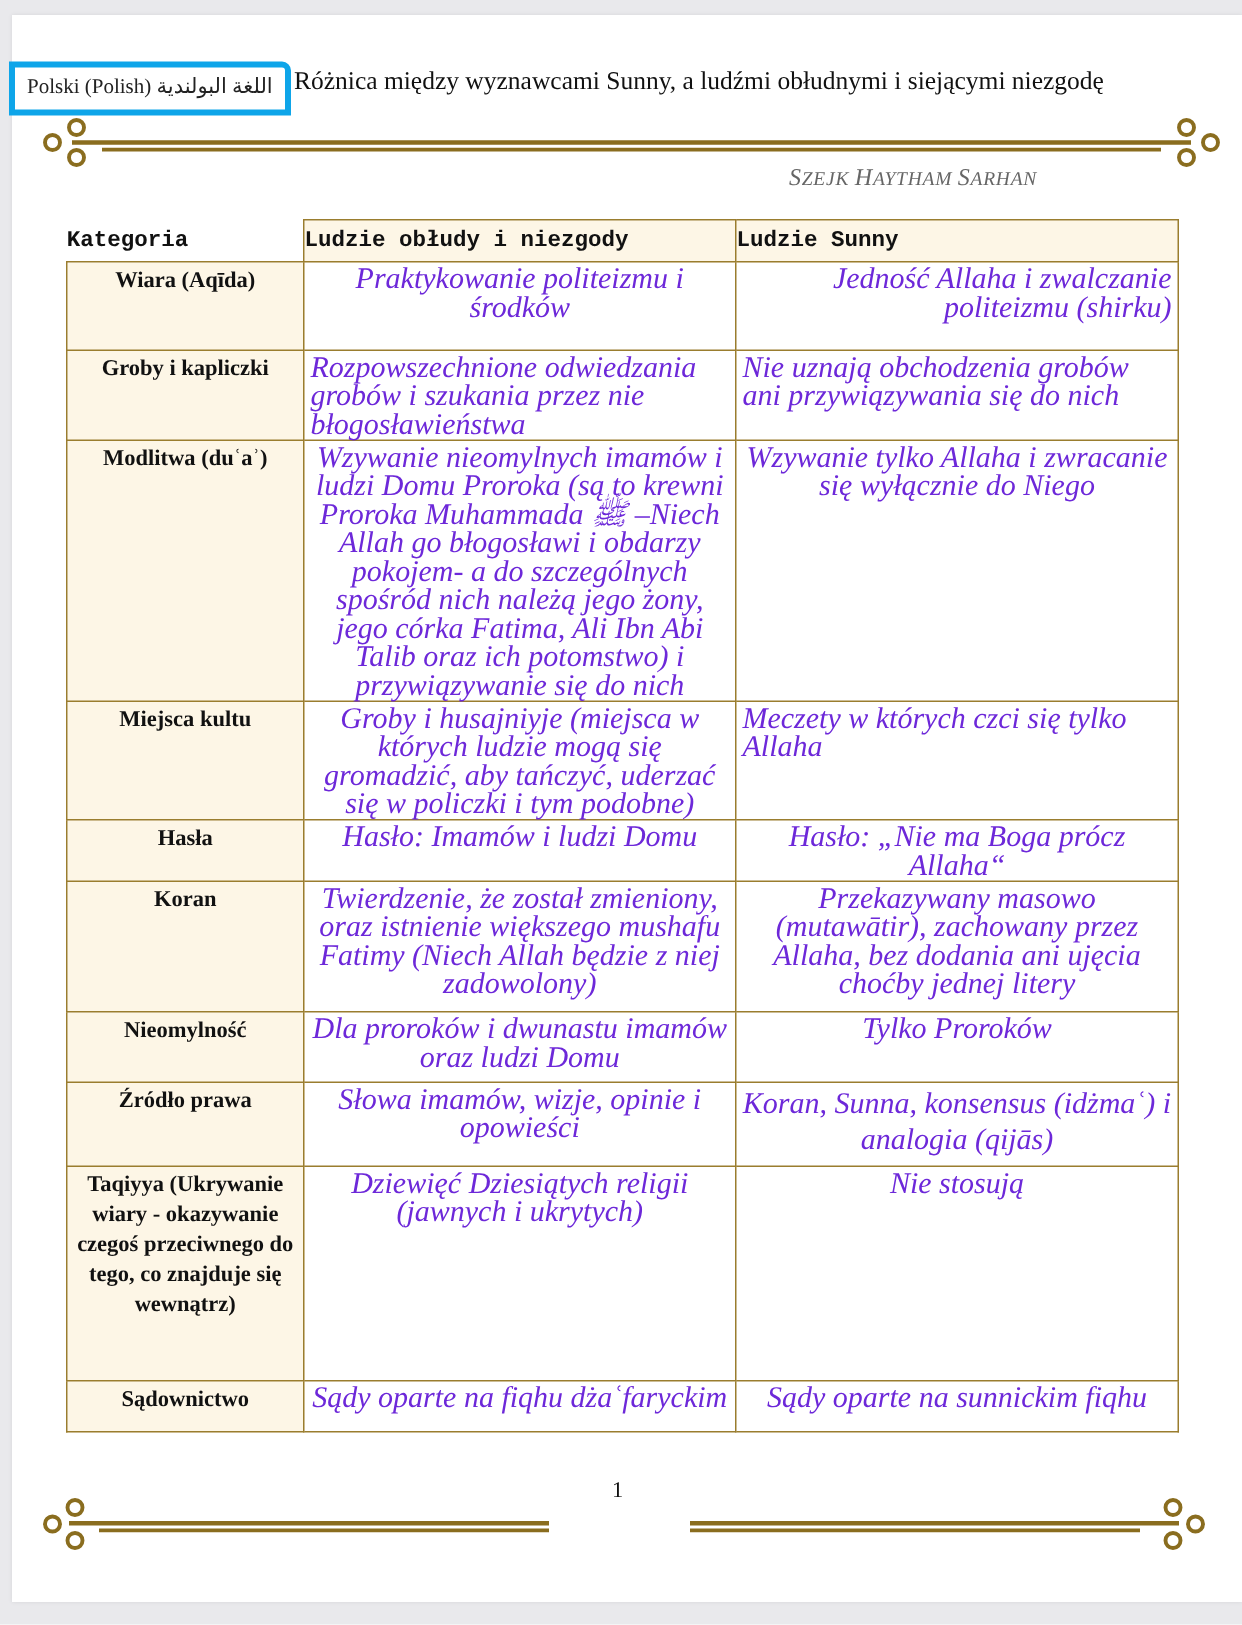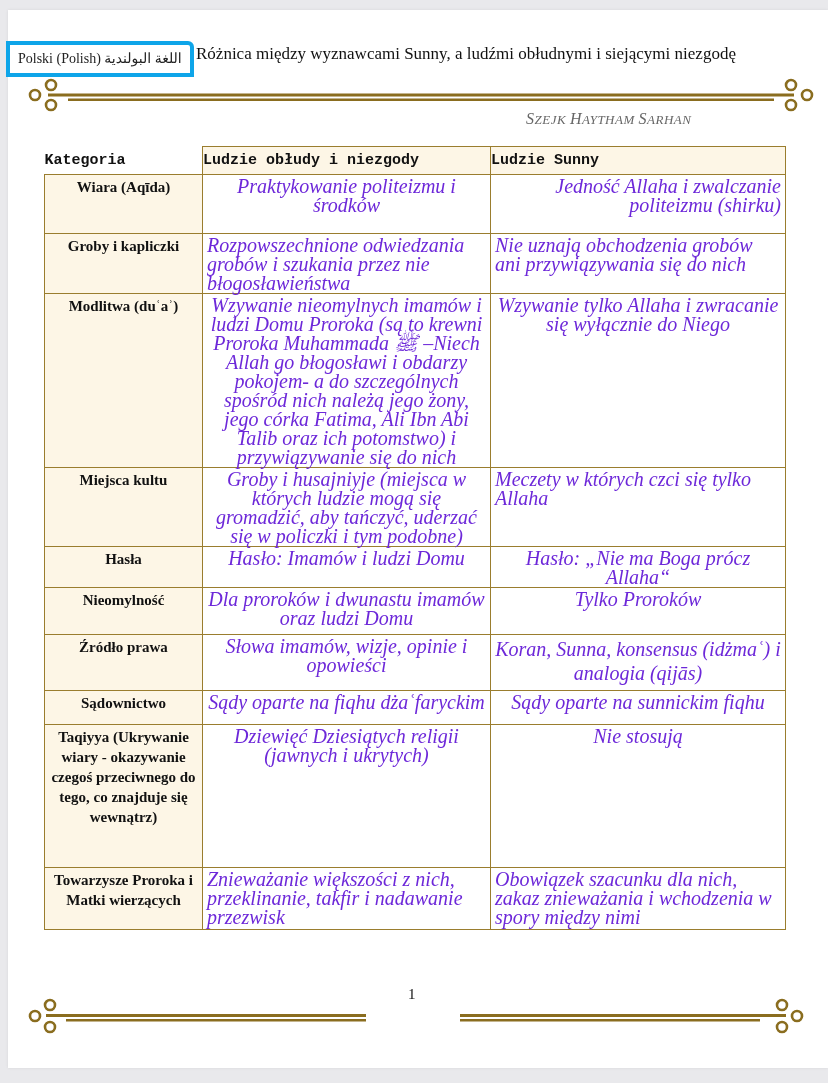--- a/index.html
+++ b/index.html
@@ -127,44 +127,44 @@
     <tr style="height:77px">
       <td class="cat">Miejsca kultu</td>
       <td class="val">Groby i husajniyje (miejsca w których ludzie mogą się gromadzić, aby tańczyć, uderzać się w policzki i tym podobne)</td>
       <td class="val" style="text-align:left">Meczety w których czci się tylko Allaha</td>
     </tr>
     <tr style="height:36px">
       <td class="cat">Hasła</td>
       <td class="val">Hasło: Imamów i ludzi Domu</td>
       <td class="val">Hasło: „Nie ma Boga prócz Allaha“</td>
     </tr>
+    <tr style="height:87px">
+      <td class="cat">Koran</td>
+      <td class="val">Twierdzenie, że został zmieniony, oraz istnienie większego mushafu Fatimy (Niech Allah będzie z niej zadowolony)</td>
+      <td class="val">Przekazywany masowo (mutawātir), zachowany przez Allaha, bez dodania ani ujęcia choćby jednej litery</td>
+    </tr>
     <tr style="height:47px">
       <td class="cat">Nieomylność</td>
       <td class="val">Dla proroków i dwunastu imamów oraz ludzi Domu</td>
       <td class="val">Tylko Proroków</td>
     </tr>
     <tr style="height:56px">
       <td class="cat">Źródło prawa</td>
       <td class="val">Słowa imamów, wizje, opinie i opowieści</td>
       <td class="val" style="line-height:24px">Koran, Sunna, konsensus (idżmaʿ) i analogia (qijās)</td>
     </tr>
-    <tr style="height:34px">
-      <td class="cat">Sądownictwo</td>
-      <td class="val">Sądy oparte na fiqhu dżaʿfaryckim</td>
-      <td class="val">Sądy oparte na sunnickim fiqhu</td>
-    </tr>
     <tr style="height:143px">
       <td class="cat">Taqiyya (Ukrywanie wiary - okazywanie czegoś przeciwnego do tego, co znajduje się wewnątrz)</td>
       <td class="val">Dziewięć Dziesiątych religii (jawnych i ukrytych)</td>
       <td class="val">Nie stosują</td>
     </tr>
-    <tr style="height:62px">
-      <td class="cat">Towarzysze Proroka i Matki wierzących</td>
-      <td class="val" style="text-align:left">Znieważanie większości z nich, przeklinanie, takfir i nadawanie przezwisk</td>
-      <td class="val" style="text-align:left">Obowiązek szacunku dla nich, zakaz znieważania i wchodzenia w spory między nimi</td>
+    <tr style="height:34px">
+      <td class="cat">Sądownictwo</td>
+      <td class="val">Sądy oparte na fiqhu dżaʿfaryckim</td>
+      <td class="val">Sądy oparte na sunnickim fiqhu</td>
     </tr>
   </tbody>
 </table>
 
 <div class="page-num">1</div>
 
 <div class="ornament-line" style="left:26px; top:998px;">
   <svg width="780" height="36" viewBox="0 0 780 36">
     <g fill="none" stroke="#8a6d1f" stroke-width="2.6">
       <circle cx="9" cy="18" r="5"></circle>

